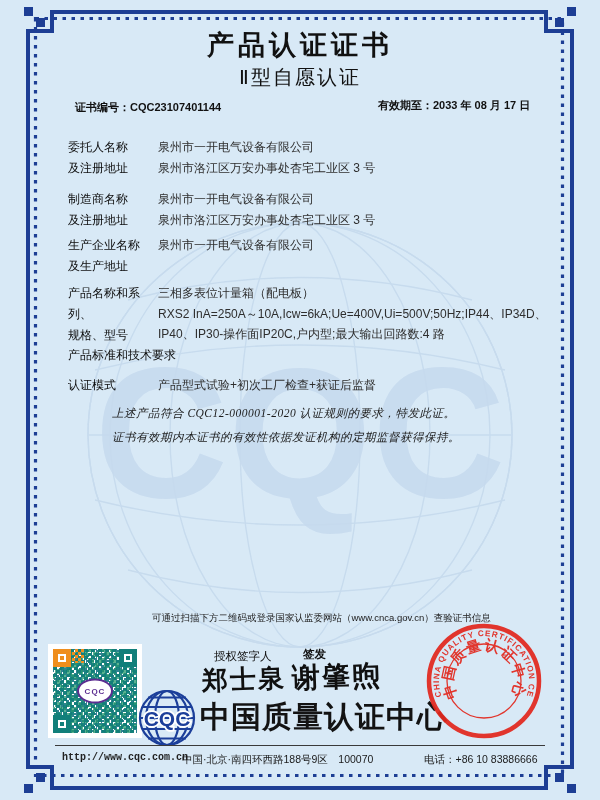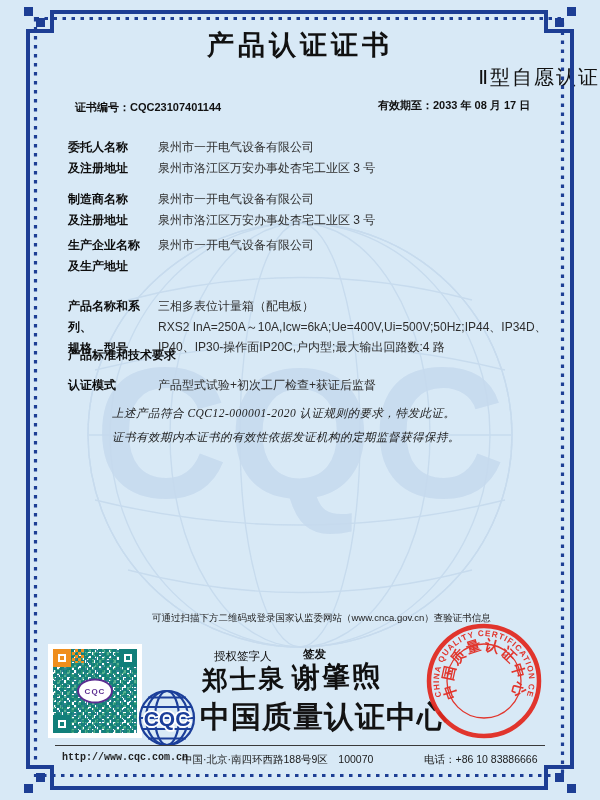--- a/index.html
+++ b/index.html
@@ -2,26 +2,26 @@
 <html><head>
 <meta charset="utf-8">
 <style>
   html,body{margin:0;padding:0;}
   .page{position:relative;width:600px;height:800px;background:#d8e9f6;overflow:hidden;
         font-family:"Liberation Sans","DejaVu Sans",sans-serif;color:#111;}
   svg{display:block;}
   .abs{position:absolute;}
   
   .title{top:27px;left:0;width:100%;text-align:center;font-size:27px;font-weight:bold;letter-spacing:4px;}
-  .subtitle{top:64px;left:0;width:100%;text-align:right;font-size:20px;font-weight:500;letter-spacing:2px;}
+  .subtitle{top:64px;left:0;width:100%;text-align:center;font-size:20px;font-weight:500;letter-spacing:2px;}
   .certno{top:100px;left:75px;font-size:11px;font-weight:bold;}
   .dates{top:97px;left:378px;font-size:11px;font-weight:bold;line-height:17px;}
   
   .field-row{position:absolute;left:68px;width:494px;display:flex;font-size:12px;}
-  .field-labels{flex:0 0 90px;font-weight:bold;color:#0d0d0d;}
+  .field-labels{flex:0 0 90px;font-weight:normal;color:#0d0d0d;}
   .field-labels div{line-height:21px;}
   .field-values{flex:1;color:#2e2e2e;max-width:402px;}
   .field-values div{line-height:21px;}
   .statement{position:absolute;left:68px;width:482px;font-family:"Liberation Serif","DejaVu Serif",serif;
              font-style:italic;font-size:11.5px;color:#1c1c1c;letter-spacing:0.5px;margin-left:44px;}
   
   .scan-hint{top:612px;left:152px;font-size:9.5px;color:#222;}
   .qr{top:644px;left:48px;width:94px;height:94px;background:#fff;padding:5px;box-sizing:border-box;}
   .qr-noise{position:relative;width:100%;height:100%;
     background:
@@ -121,21 +121,21 @@
   </div>
   <div class="field-row" style="top:235px">
     <div class="field-labels">
         <div>生产企业名称</div>
         <div>及生产地址</div>
       </div>
     <div class="field-values">
         <div>泉州市一开电气设备有限公司</div>
       </div>
   </div>
-  <div class="field-row" style="top:296px">
+  <div class="field-row" style="top:283px">
     <div class="field-labels">
         <div>产品名称和系列、</div>
         <div>规格、型号</div>
       </div>
     <div class="field-values" style="line-height:20px">
         <div>三相多表位计量箱（配电板）</div>
         <div style="line-height:20px">RXS2 InA=250A～10A,Icw=6kA;Ue=400V,Ui=500V;50Hz;IP44、IP34D、IP40、IP30-操作面IP20C,户内型;最大输出回路数:4 路</div>
       </div>
   </div>
   <div class="field-row" style="top:345px">

